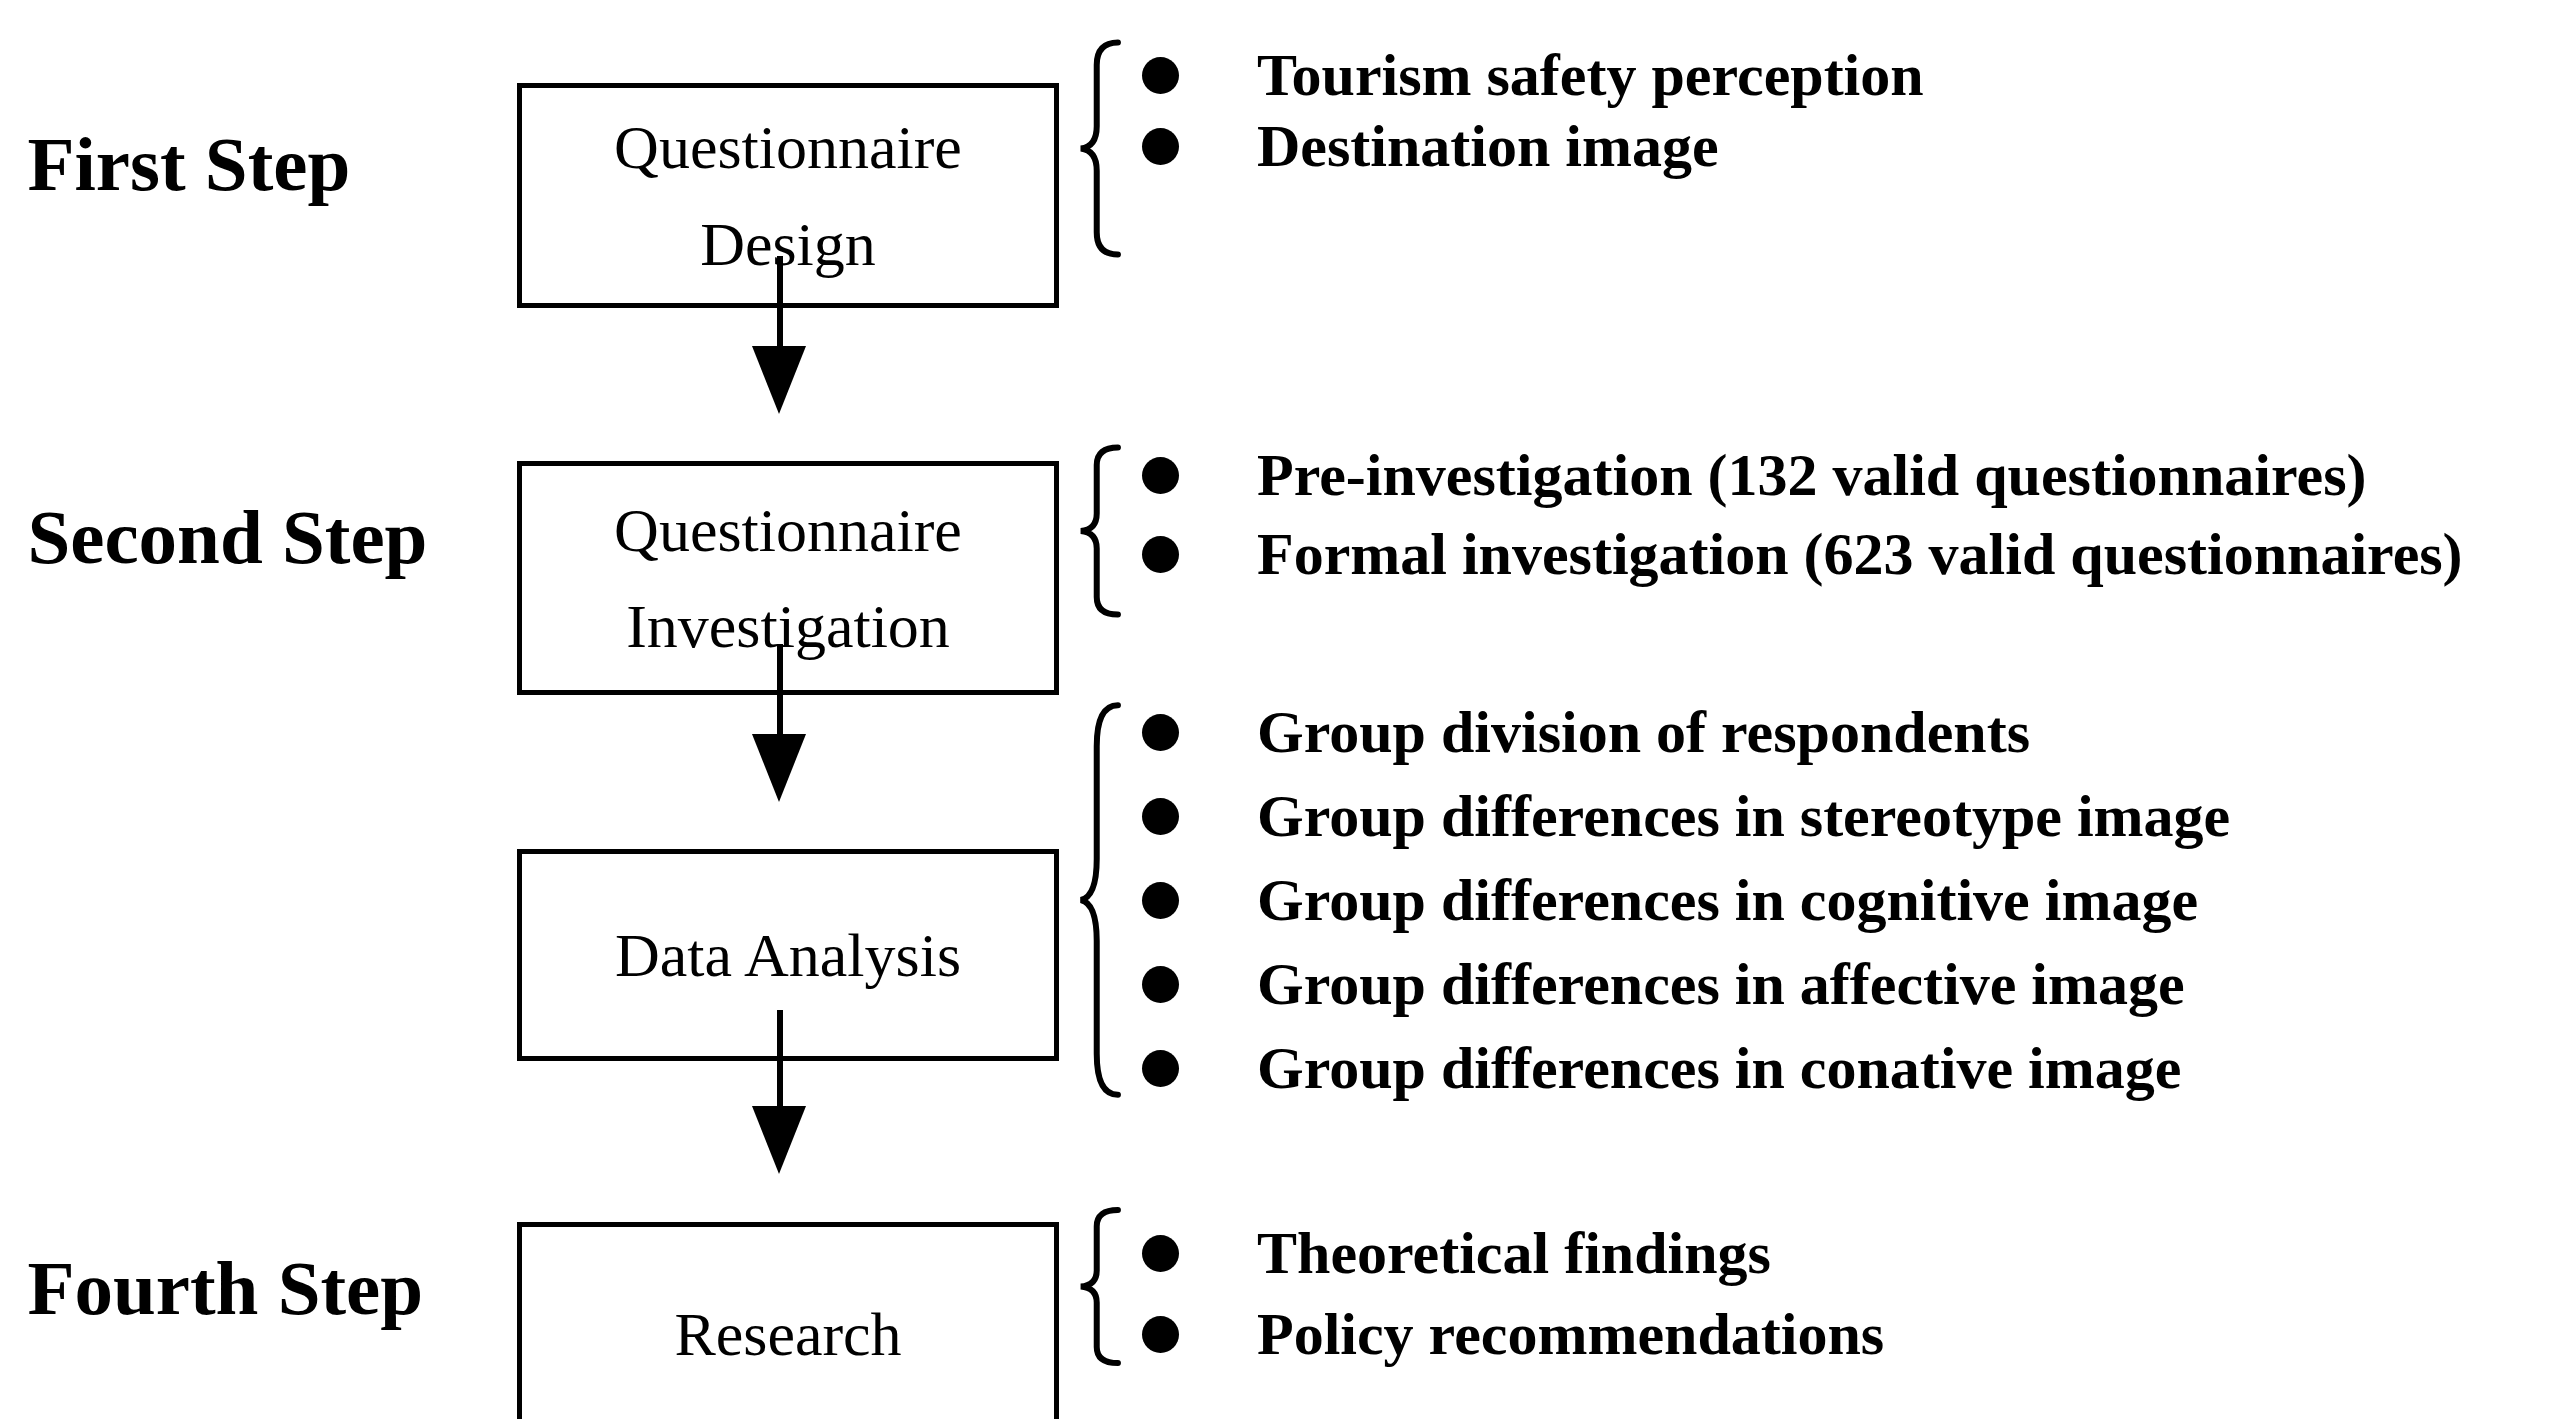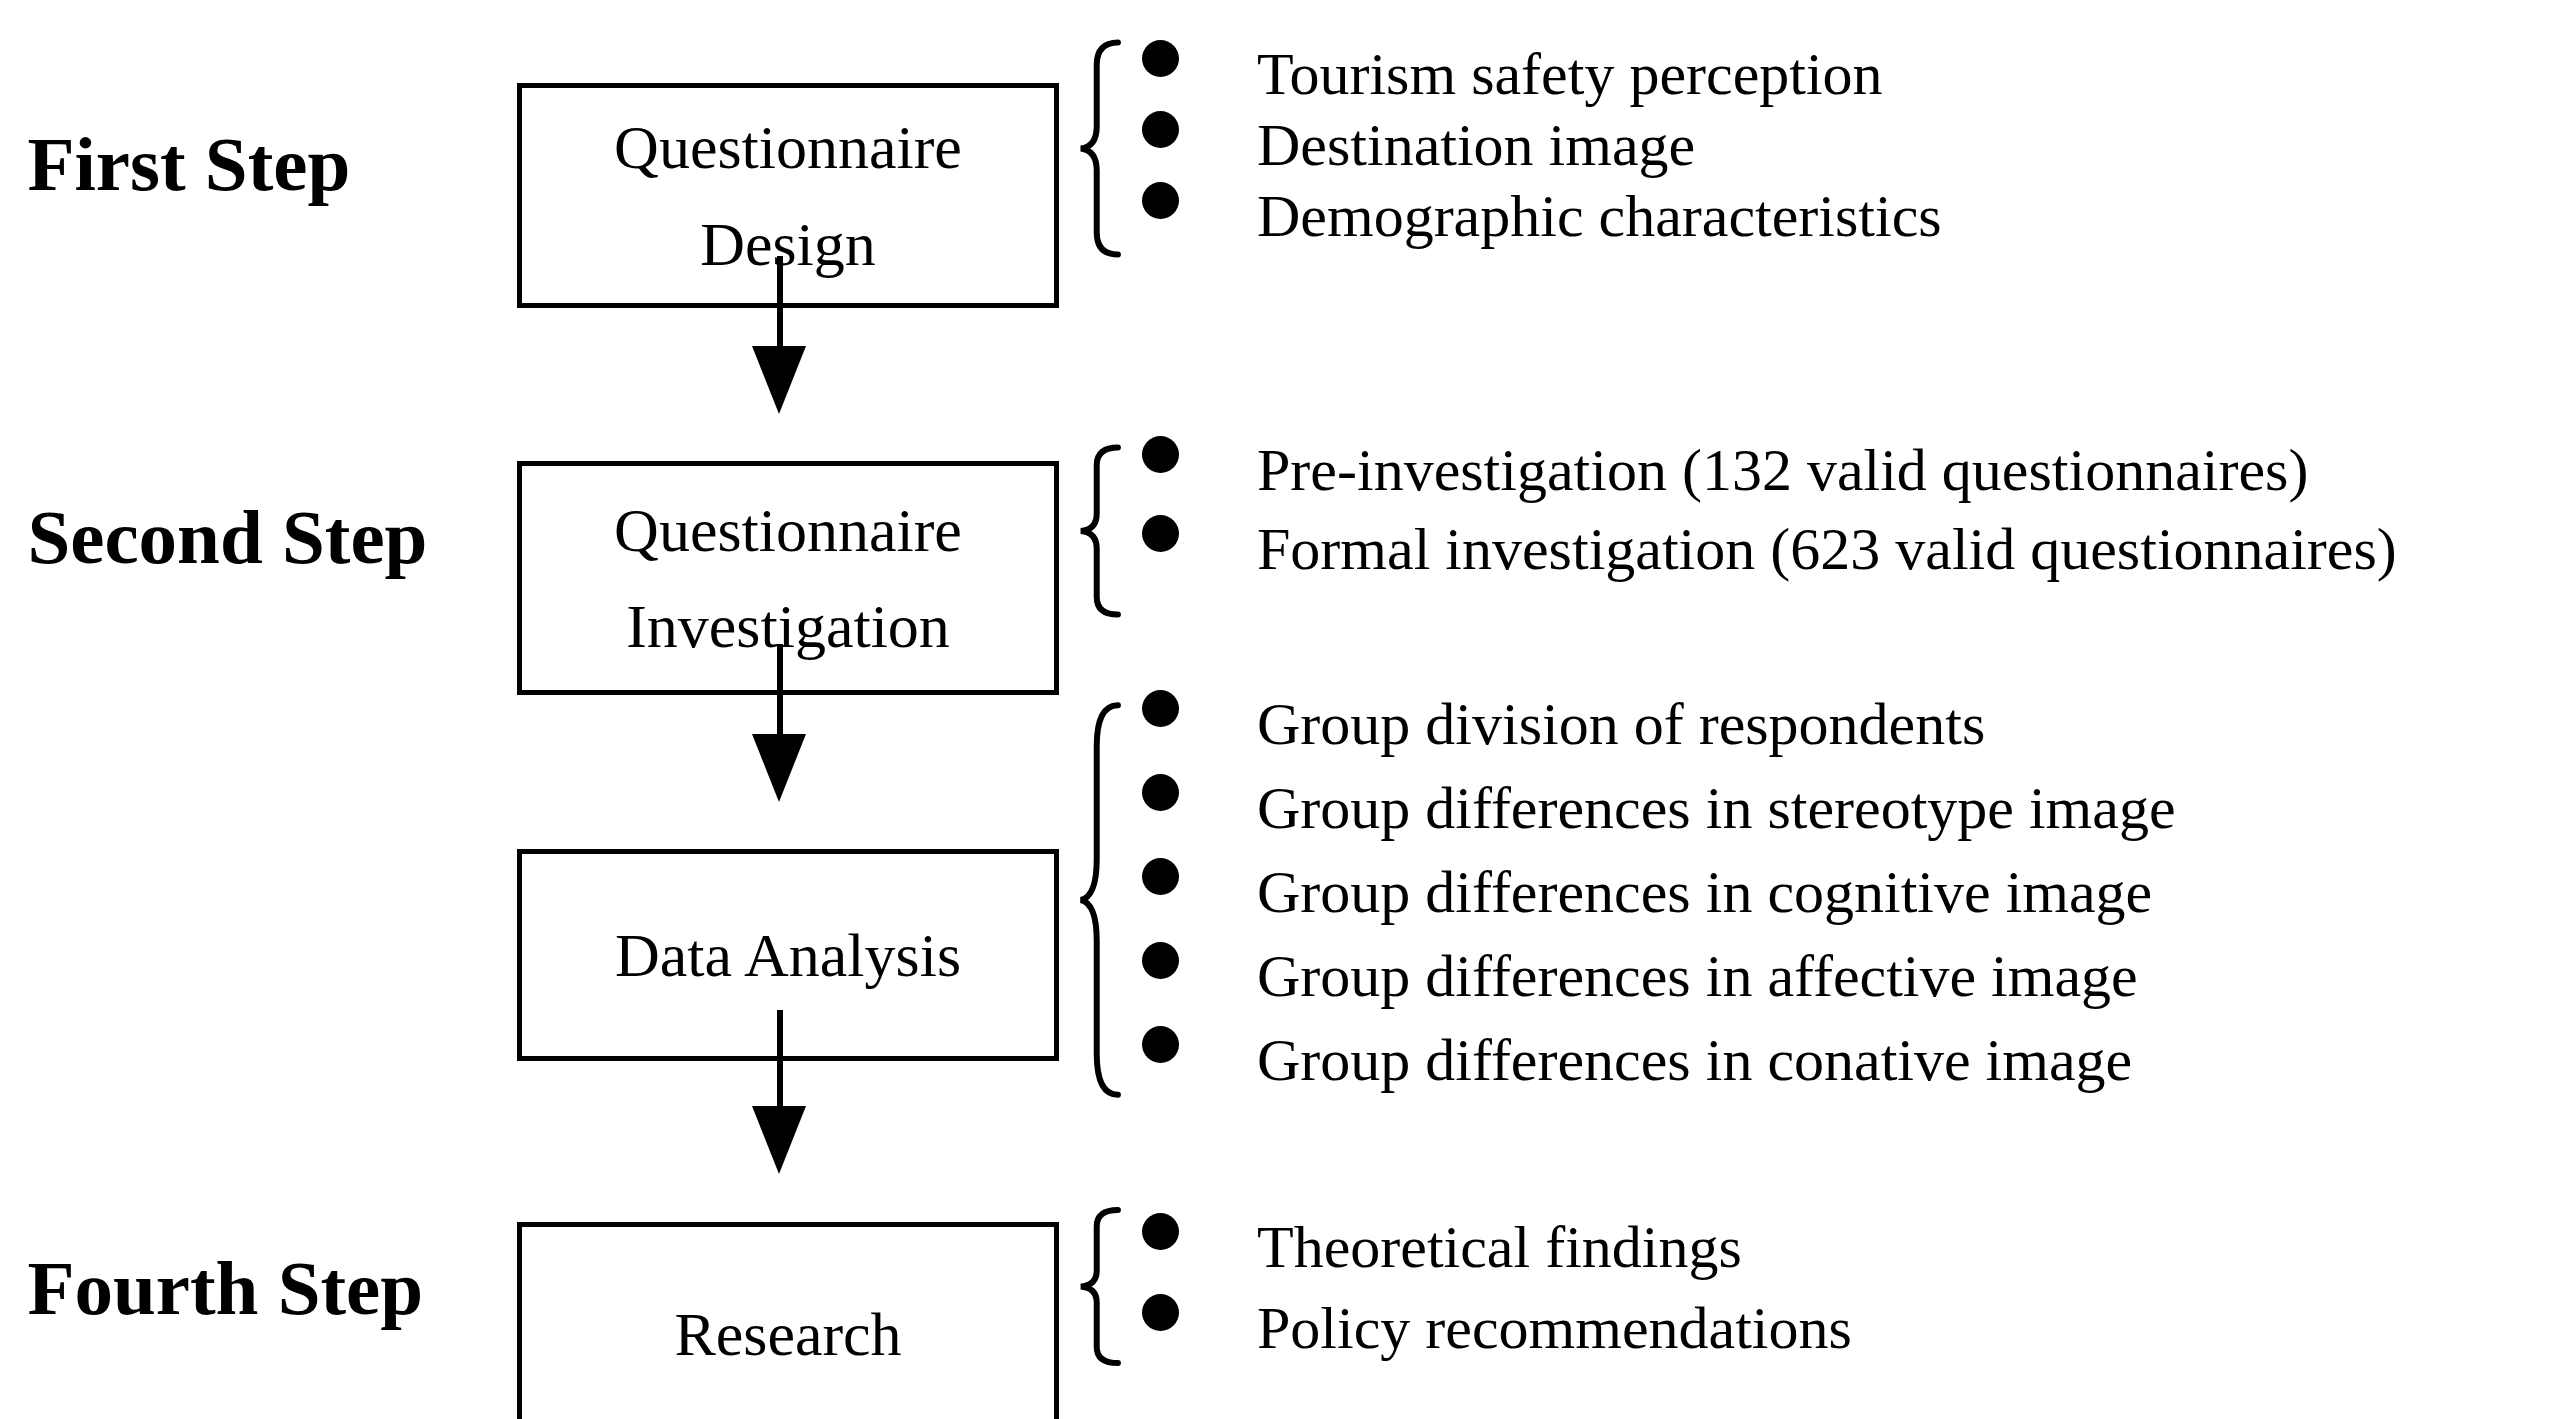--- a/index.html
+++ b/index.html
@@ -50,21 +50,21 @@
   .brace1{top:37px;height:223px}
   .brace2{top:443px;height:176px}
   .brace3{top:695px;height:410px}
   .brace4{top:1206px;height:161px}
 
   
   .bullets{
     position:absolute;left:1142px;margin:0;padding:0;list-style:none;
     font-size:60px;
   }
-  .bullets li{display:flex;white-space:nowrap;}
+  .bullets li{display:flex;align-items:center;white-space:nowrap;font-weight:bold;}
   .dot{
     flex:0 0 auto;width:37px;height:37px;border-radius:50%;
     background:#000;margin-right:78px;
   }
   .g1{top:40px}  .g1 li{height:71px}
   .g2{top:436px} .g2 li{height:79px}
   .g3{top:690px} .g3 li{height:84px}
   .g4{top:1213px}.g4 li{height:81px}
 </style>
 </head>
@@ -81,24 +81,20 @@
     <path d="M52 6 Q28 6 28 30 L28 96 Q28 118 10 120 Q28 122 28 144 L28 210 Q28 234 52 234" fill="none" stroke="#000" stroke-width="6" stroke-linecap="round" vector-effect="non-scaling-stroke"></path>
   </svg>
   <ul class="bullets g1">
     <li>
         <span class="dot"></span>
         <span>Tourism safety perception</span>
       </li>
     <li>
         <span class="dot"></span>
         <span>Destination image</span>
-      </li>
-    <li>
-        <span class="dot"></span>
-        <span>Demographic characteristics</span>
       </li>
   </ul>
 
   <div class="stem stem1"></div>
   <div class="ahead head1"></div>
 
   <div class="step-label label2">Second Step</div>
   <div class="pbox box2">
     <span>Questionnaire</span>
     <span>Investigation</span>

